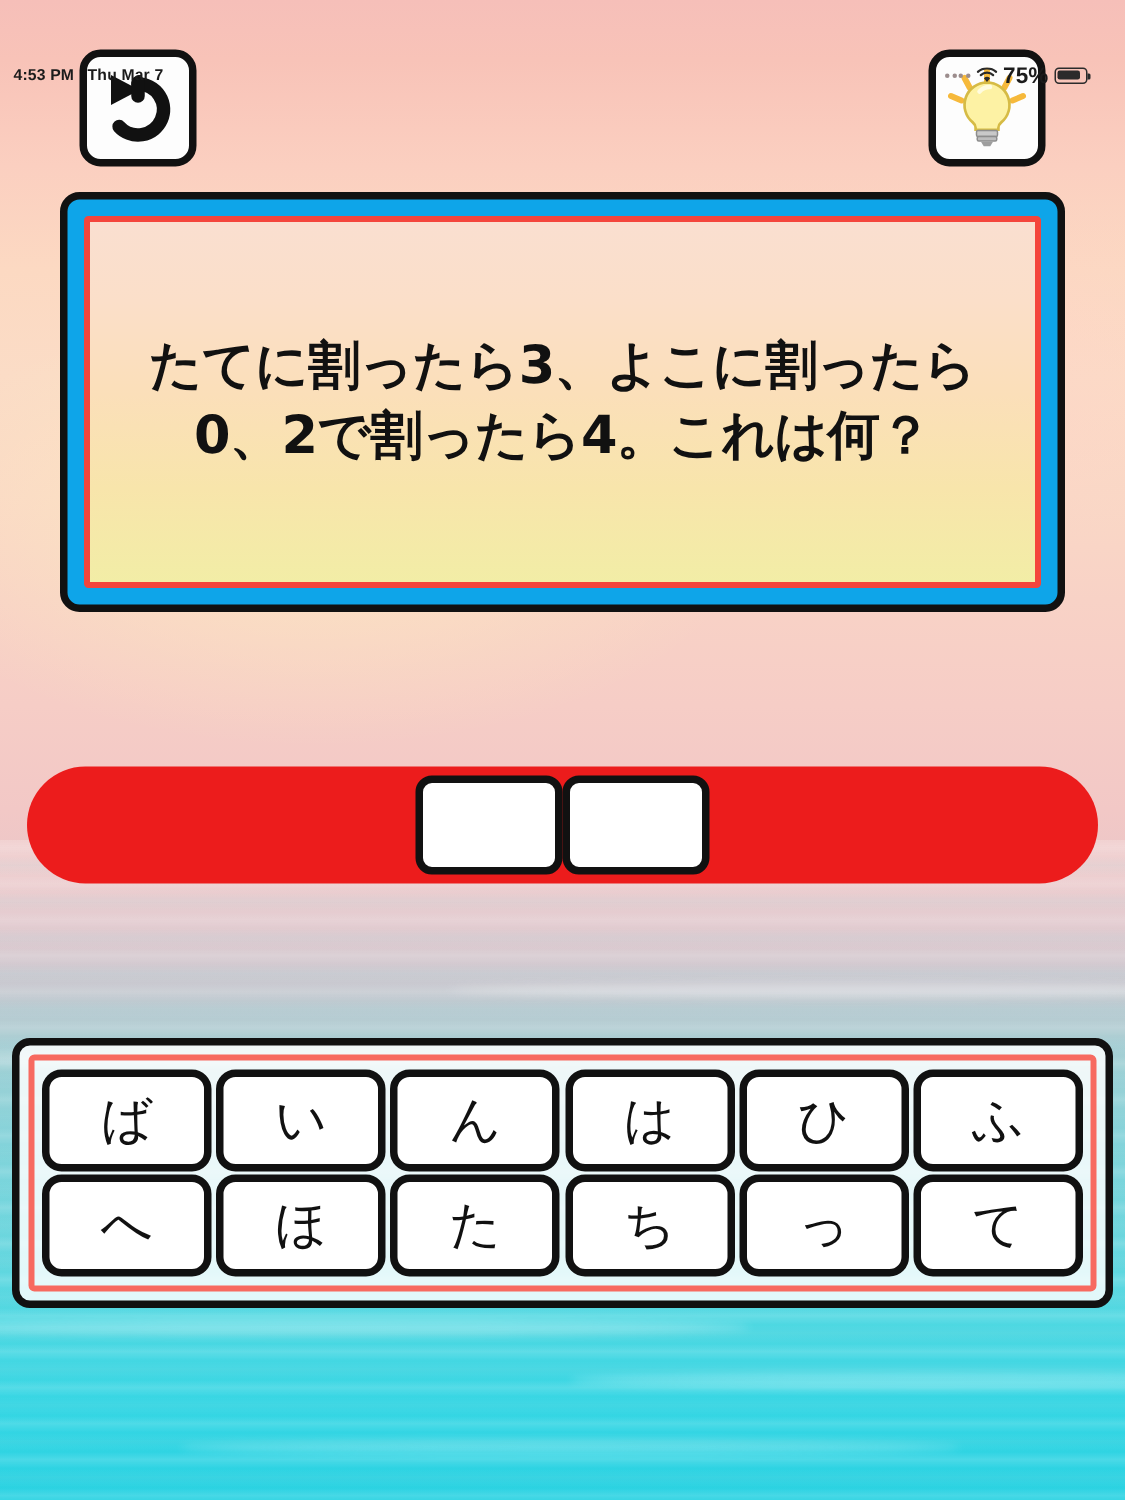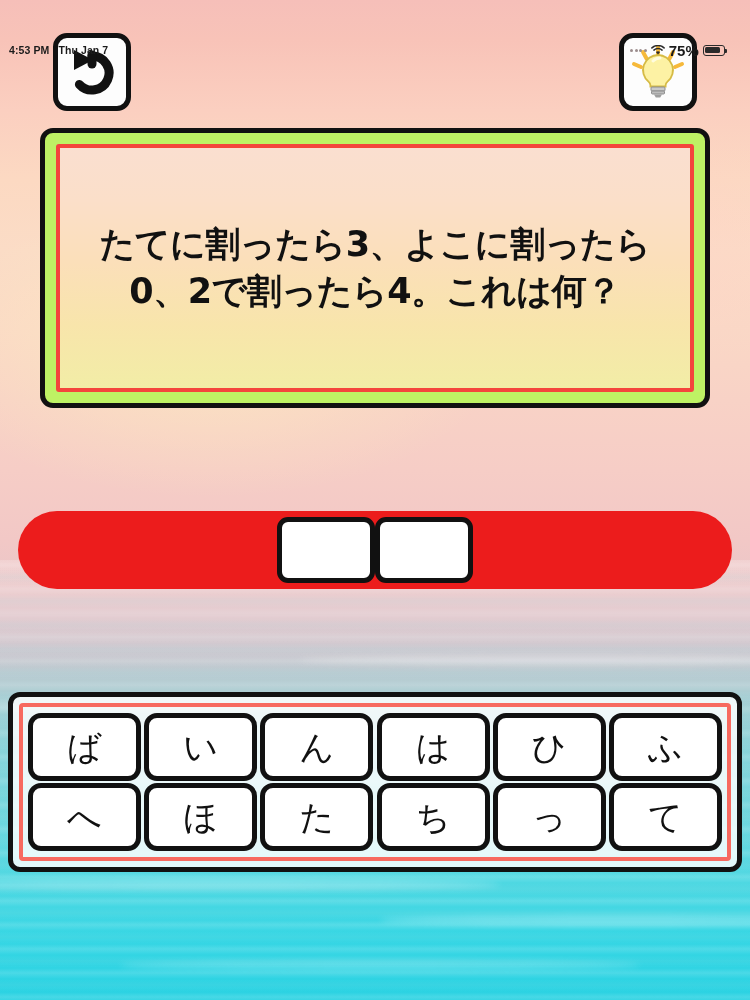--- a/index.html
+++ b/index.html
@@ -111,21 +111,21 @@
     z-index: 30;
   }
   #undo-button { left: 53px; top: 33px; }
   #hint-button { right: 53px; top: 33px; }
 
   
   #question-panel {
     position: absolute;
     left: 40px; top: 128px;
     width: 670px; height: 280px;
-    background: #bef264;
+    background: #0ea5e9;
     border: 5px solid #111;
     border-radius: 13px;
     padding: 11px;
     z-index: 20;
   }
   #question-inner {
     width: 100%; height: 100%;
     border: 4px solid #f4453c;
     border-radius: 3px;
     background: linear-gradient(to bottom,
@@ -219,21 +219,21 @@
   <div class="foam" style="left:-40px; top:700px; width:420px; opacity:.5;"></div>
   <div class="foam" style="left:300px; top:655px; width:520px; opacity:.45;"></div>
   <div class="foam" style="left:-60px; top:880px; width:560px; opacity:.55;"></div>
   <div class="foam" style="left:380px; top:915px; width:480px; opacity:.5;"></div>
   <div class="foam" style="left:120px; top:960px; width:520px; opacity:.4;"></div>
 </div>
 
 <div id="statusbar">
   <div class="sb-left">
     <span>4:53 PM</span>
-    <span>Thu Jan 7</span>
+    <span>Thu Mar 7</span>
   </div>
   <div class="sb-right">
     <span class="sig-dots">
       <i></i>
         <i></i>
         <i></i>
         <i></i>
     </span>
     <span class="wifi">
       <svg width="14" height="11" viewBox="0 0 14 11">

